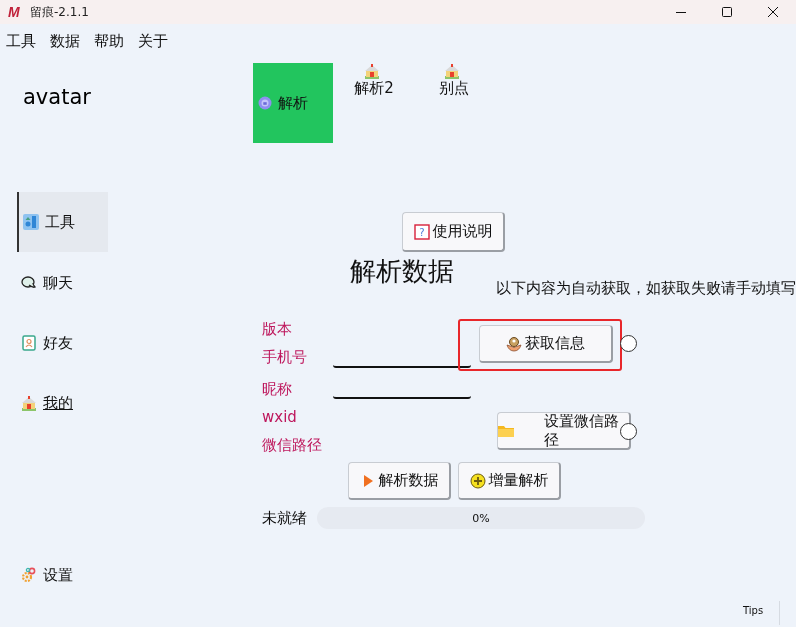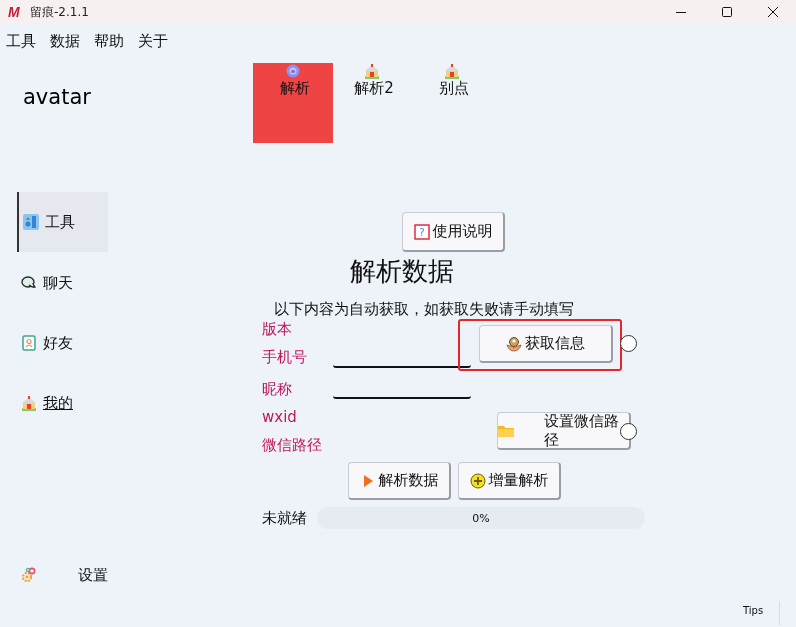--- a/index.html
+++ b/index.html
@@ -38,21 +38,21 @@
     display: flex; align-items: center; padding-left: 4px;
     font-size: 15px; cursor: pointer;
   }
   .sidebar-item.active { background: #e5e9ef; border-left: 2px solid #333; }
   .sidebar-item .ico { width: 16px; height: 16px; margin-right: 6px; display: inline-block; }
 
   .tab {
     position: absolute; top: 63px; height: 80px; display: flex; align-items: center;
     font-size: 15px; cursor: pointer; padding-left: 4px;
   }
-  .tab.active { background: #ef4444; flex-direction: column; }
+  .tab.active { background: #22c55e; }
   .tab .ico { width: 16px; height: 16px; margin-right: 5px; display: inline-block; }
 
   .btn {
     position: absolute; background: #f8f8fa; border: 1px solid #c8ccd2;
     border-bottom: 2px solid #9a9ea4; border-right: 2px solid #9a9ea4;
     border-radius: 4px; display: flex; align-items: center; justify-content: center;
     font-size: 15px; color: #111; cursor: pointer;
   }
   .btn .ico { width: 16px; height: 16px; margin-right: 3px; display: inline-block; }
 
@@ -147,21 +147,21 @@
     <svg width="16" height="16">
         <rect x="1" y="13" width="14" height="3" fill="#8cc56a"></rect>
         <rect x="2" y="7" width="12" height="7" fill="#f3d27a"></rect>
         <path d="M1 8 L8 2 L15 8 Z" fill="#d9d9d9"></path>
         <rect x="6" y="9" width="4" height="5" fill="#e8402c"></rect>
         <rect x="7" y="1" width="2" height="3" fill="#e8402c"></rect>
       </svg>
   </span>
   <span>我的</span>
 </div>
-<div class="sidebar-item" style="top:545px;justify-content:space-between;">
+<div class="sidebar-item" style="top:545px;">
   <span class="ico">
     <svg width="16" height="16">
         <circle cx="6" cy="10" r="4" fill="none" stroke="#f0a030" stroke-width="2.2" stroke-dasharray="2 1.2"></circle>
         <circle cx="6" cy="10" r="1.4" fill="#f0a030"></circle>
         <circle cx="11" cy="4" r="2.6" fill="none" stroke="#e8505a" stroke-width="1.6"></circle>
         <circle cx="7" cy="3" r="1.6" fill="none" stroke="#3ab8b0" stroke-width="1.3"></circle>
       </svg>
   </span>
   <span>设置</span>
 </div>
@@ -205,21 +205,21 @@
   <span class="ico">
     <svg width="16" height="16">
         <rect x="1" y="1" width="14" height="14" fill="#fff" stroke="#d8203a" stroke-width="1.4"></rect>
         <text x="8" y="12" font-size="10" text-anchor="middle" fill="#4a7ad8" font-family="DejaVu Sans, sans-serif">?</text>
       </svg>
   </span>
   <span>使用说明</span>
 </div>
 
 <div class="heading" style="top:254px; font-size:26px; padding-left:8px;">解析数据</div>
-<div class="heading" style="top:300px; font-size:15px; padding-left:52px;">以下内容为自动获取，如获取失败请手动填写</div>
+<div class="heading" style="top:279px; font-size:15px; padding-left:52px;text-align:right;">以下内容为自动获取，如获取失败请手动填写</div>
 
 <div class="form-label" style="top:320px;">版本</div>
 <div class="form-label" style="top:348px;">手机号</div>
 <div class="form-label" style="top:380px;">昵称</div>
 <div class="form-label" style="top:408px;">wxid</div>
 <div class="form-label" style="top:436px;">微信路径</div>
 
 <input class="line-input" style="top: 354px;" value="">
 <input class="line-input" style="top: 385px;" value="">
 

